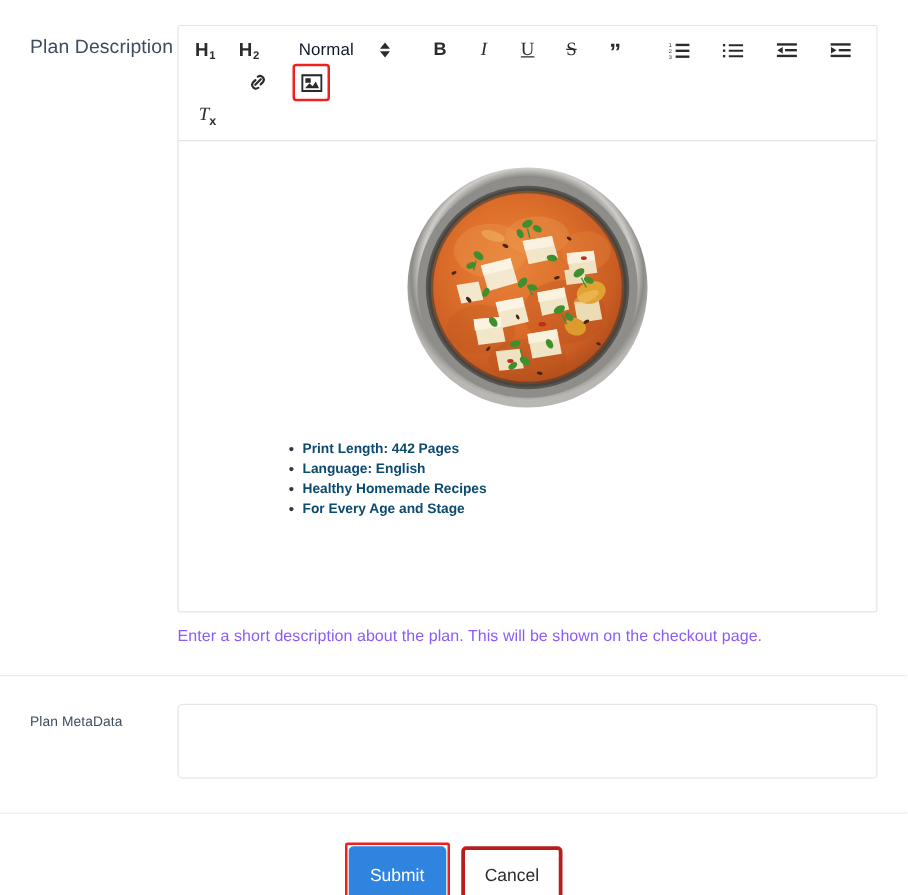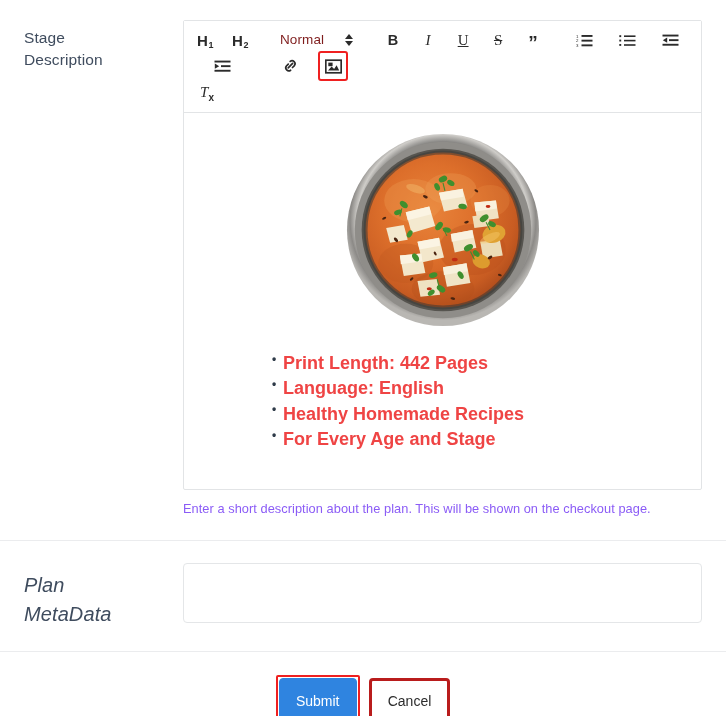--- a/index.html
+++ b/index.html
@@ -31,21 +31,20 @@
     font-size: 15.5px;
     line-height: 1.45;
     color: #3f4c5e;
     padding-top: 7px;
     font-weight: 400;
     letter-spacing: 0.1px;
   }
   .field-control {
     flex: 1 1 auto;
     min-width: 0;
-    margin-left: 41px;
   }
 
   
   .editor {
     border: 1px solid #e2e4e6;
     border-radius: 2px;
     background: #ffffff;
     box-sizing: border-box;
   }
   .editor-toolbar {
@@ -92,21 +91,21 @@
   }
   .tb-picker {
     display: inline-flex;
     align-items: center;
     cursor: pointer;
     height: 26px;
     padding: 0 2px;
   }
   .tb-picker-label {
     font-size: 13.5px;
-    color: #7f1d1d;
+    color: #0f172a;
     line-height: 1;
     letter-spacing: 0.1px;
   }
   .tb-picker-caret {
     margin-left: 21px;
     display: inline-flex;
     flex-direction: column;
     align-items: center;
     justify-content: center;
     line-height: 0;
@@ -185,23 +184,23 @@
     position: relative;
   }
   .dish-svg { display: block; width: 196px; height: 196px; }
 
   .bullets {
     margin: 21px 0 0 0;
     padding: 0 0 0 84px;
     list-style: none;
   }
   .bullets li {
-    font-size: 18px;
+    font-size: 11px;
     font-weight: 700;
-    color: #ef4444;
+    color: #0c4a6e;
     line-height: 1.33;
     padding: 0 0 1.5px 0;
     position: relative;
   }
   .bullets li::before {
     content: "\2022";
     position: absolute;
     left: -11px;
     top: -0.5px;
     font-size: 12px;
@@ -225,22 +224,21 @@
   }
   .sp-before-meta { height: 22px; }
   .sp-after-meta  { height: 22px; }
 
   
   .row-meta {
     padding: 22px 24px 0 24px;
   }
   .row-meta .field-label {
     padding-top: 8px;
-    font-size: 20px;
-    font-style: italic;
+    font-size: 11px;
   }
   .meta-input {
     width: 100%;
     height: 60px;
     box-sizing: border-box;
     border: 1px solid #e4e6e8;
     border-radius: 4px;
     background: #ffffff;
     font-family: "Liberation Sans", sans-serif;
     font-size: 13px;
@@ -289,21 +287,21 @@
     color: #2c2c2c;
     min-width: 72px;
     margin-left: 9px;
   }
 </style>
 </head>
 <body>
 
 <div class="form-row row-description">
 
-  <div class="field-label">Stage Description</div>
+  <div class="field-label">Plan Description</div>
 
   <div class="field-control">
 
     <div class="editor">
 
       <div class="editor-toolbar">
 
         <div class="tb-btn">
           <span class="tb-heading"><span>H</span><sub>1</sub></span>
         </div>

